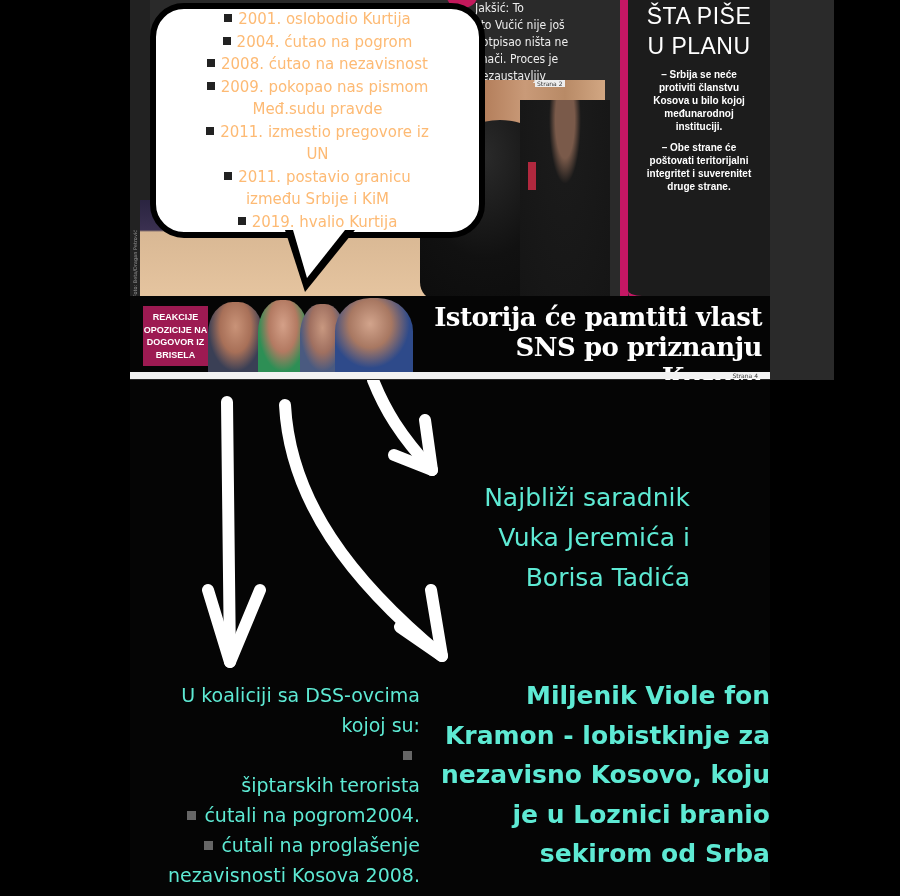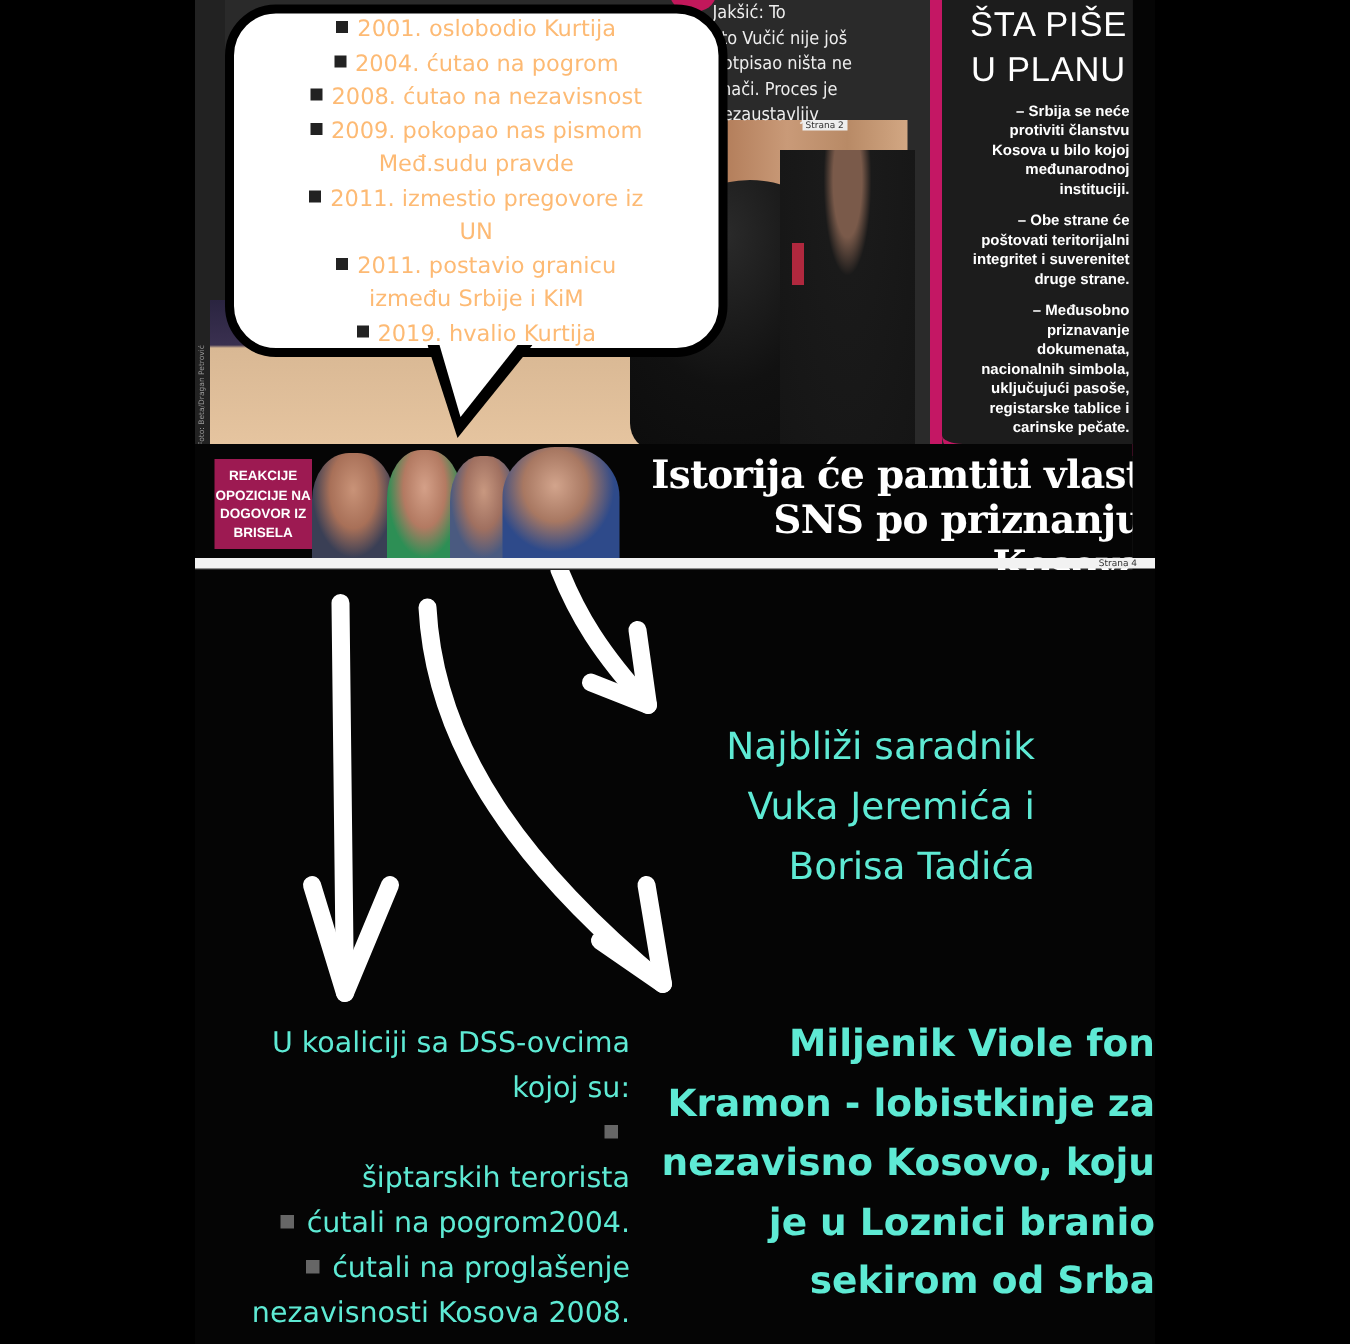--- a/index.html
+++ b/index.html
@@ -1,31 +1,31 @@
 <!DOCTYPE html>
 <html><head>
 <meta charset="utf-8">
 <style>
   html, body { margin:0; padding:0; }
   body { width:900px; height:896px; background:#000; position:relative; overflow:hidden; font-family:"DejaVu Sans", sans-serif; }
   .content { position:absolute; left:130px; top:0; width:640px; height:896px; background:#050505; }
-  .clip { position:absolute; left:0; top:0; width:625px; height:380px; background:#2a2a2a; overflow:hidden; }
+  .clip { position:absolute; left:0; top:0; width:704px; height:380px; background:#2a2a2a; overflow:hidden; }
   .strip-left { position:absolute; left:0; top:0; width:20px; height:300px; background:#222; }
   .photo-left { position:absolute; left:10px; top:200px; width:300px; height:100px; background:linear-gradient(180deg,#2a2440 0%,#3a3050 30%,#d9b894 32%,#e6c5a0 100%); }
   .photo-right { position:absolute; left:355px; top:80px; width:120px; height:220px; background:linear-gradient(90deg,#b47f5c,#c99a78,#b88a66,#d2a783); }
   .person-dark { position:absolute; left:290px; top:120px; width:160px; height:180px; background:radial-gradient(ellipse at 40% 20%,#2a2a2a 0%,#111 50%,#0b0b0b 100%); border-radius:50% 50% 10% 10%; }
   .person-suit { position:absolute; left:390px; top:100px; width:90px; height:200px; background:radial-gradient(ellipse at 50% 10%,#7a5a4a 0%,#7a5a4a 15%,#1a1a1a 25%,#151515 100%); }
   .tie { position:absolute; left:398px; top:162px; width:8px; height:28px; background:#b0283e; }
   .col-text { position:absolute; left:345px; top:0; width:135px; color:#eee; font-size:12px; line-height:17px; font-family:"DejaVu Sans Condensed","DejaVu Sans",sans-serif; }
   .col-text .pink-dot { position:absolute; left:-28px; top:-14px; width:30px; height:22px; border-radius:50%; background:#c2185b; }
   .strana2 { position:absolute; left:405px; top:80px; font-size:6px; color:#333; background:#eee; padding:0 2px; }
   .pink-bar { position:absolute; left:490px; top:0; width:8px; height:296px; background:#c41764; }
   .plan-box { position:absolute; left:498px; top:0; width:142px; height:296px; background:#1c1c1c; border-bottom:8px solid #c41764; border-radius:0 0 0 14px; color:#fff; text-align:center; }
   .plan-title { font-family:"Liberation Sans",sans-serif; font-weight:normal; font-size:23px; line-height:28px; margin-top:2px; letter-spacing:0.5px; }
-  .plan-item { font-family:"Liberation Sans",sans-serif; font-weight:bold; font-size:10px; line-height:13px; margin:8px 17px 0;text-align:right; }
+  .plan-item { font-family:"Liberation Sans",sans-serif; font-weight:bold; font-size:10px; line-height:13px; margin:8px 17px 0; }
   .bubble { position:absolute; left:20px; top:3px; width:335px; height:235px; background:#fff; border:6px solid #000; border-radius:34px; box-sizing:border-box; }
   .bubble-tail { position:absolute; left:155px; top:230px; width:70px; height:65px; }
   .bubble-list { position:absolute; left:20px; top:8px; width:335px; text-align:center; color:#fdba74; font-size:15px; line-height:22.5px; font-family:"DejaVu Sans",sans-serif; }
   .bubble-list .sq { display:inline-block; width:8px; height:8px; background:#222; margin-right:6px; vertical-align:2px; }
   .credit { position:absolute; left:2px; top:230px; font-size:5px; color:#999; writing-mode:vertical-rl; transform:rotate(180deg); }
   .bottom-band { position:absolute; left:0; top:296px; width:640px; height:76px; background:#050505; }
   .reaction-box { position:absolute; left:13px; top:10px; width:65px; height:60px; background:#9d1a52; color:#fff; font-family:"Liberation Sans",sans-serif; font-weight:bold; font-size:9px; line-height:12.5px; text-align:center; padding-top:5px; box-sizing:border-box; }
   .face { position:absolute; bottom:0; border-radius:45% 45% 0 0; }
   .headline { position:absolute; left:280px; top:6px; width:352px; color:#fff; font-family:"DejaVu Serif",serif; font-weight:bold; font-size:26px; line-height:30px; text-align:right; letter-spacing:-0.5px; }
   .white-rule { position:absolute; left:0; top:372px; width:640px; height:7px; background:#f2f2f2; }
@@ -60,21 +60,20 @@
       <div>nezaustavljiv</div>
     </div>
     <div class="strana2">Strana 2</div>
 
     <div class="pink-bar"></div>
     <div class="plan-box">
       <div class="plan-title">ŠTA PIŠE</div>
       <div class="plan-title">U PLANU</div>
       <div class="plan-item">– Srbija se neće protiviti članstvu Kosova u bilo kojoj međunarodnoj instituciji.</div>
       <div class="plan-item">– Obe strane će poštovati teritorijalni integritet i suverenitet druge strane.</div>
-      <div class="plan-item">– Međusobno priznavanje dokumenata, nacionalnih simbola, uključujući pasoše, registarske tablice i carinske pečate.</div>
     </div>
 
     <div class="bubble"></div>
     <svg class="bubble-tail" viewBox="0 0 70 65">
       <polygon points="0,0 70,0 20,62" fill="#000"></polygon>
       <polygon points="8,0 60,0 22,48" fill="#fff"></polygon>
     </svg>
     <div class="bubble-list">
       <div><span class="sq"></span><span>2001. oslobodio Kurtija</span></div>
       <div><span class="sq"></span><span>2004. ćutao na pogrom</span></div>

